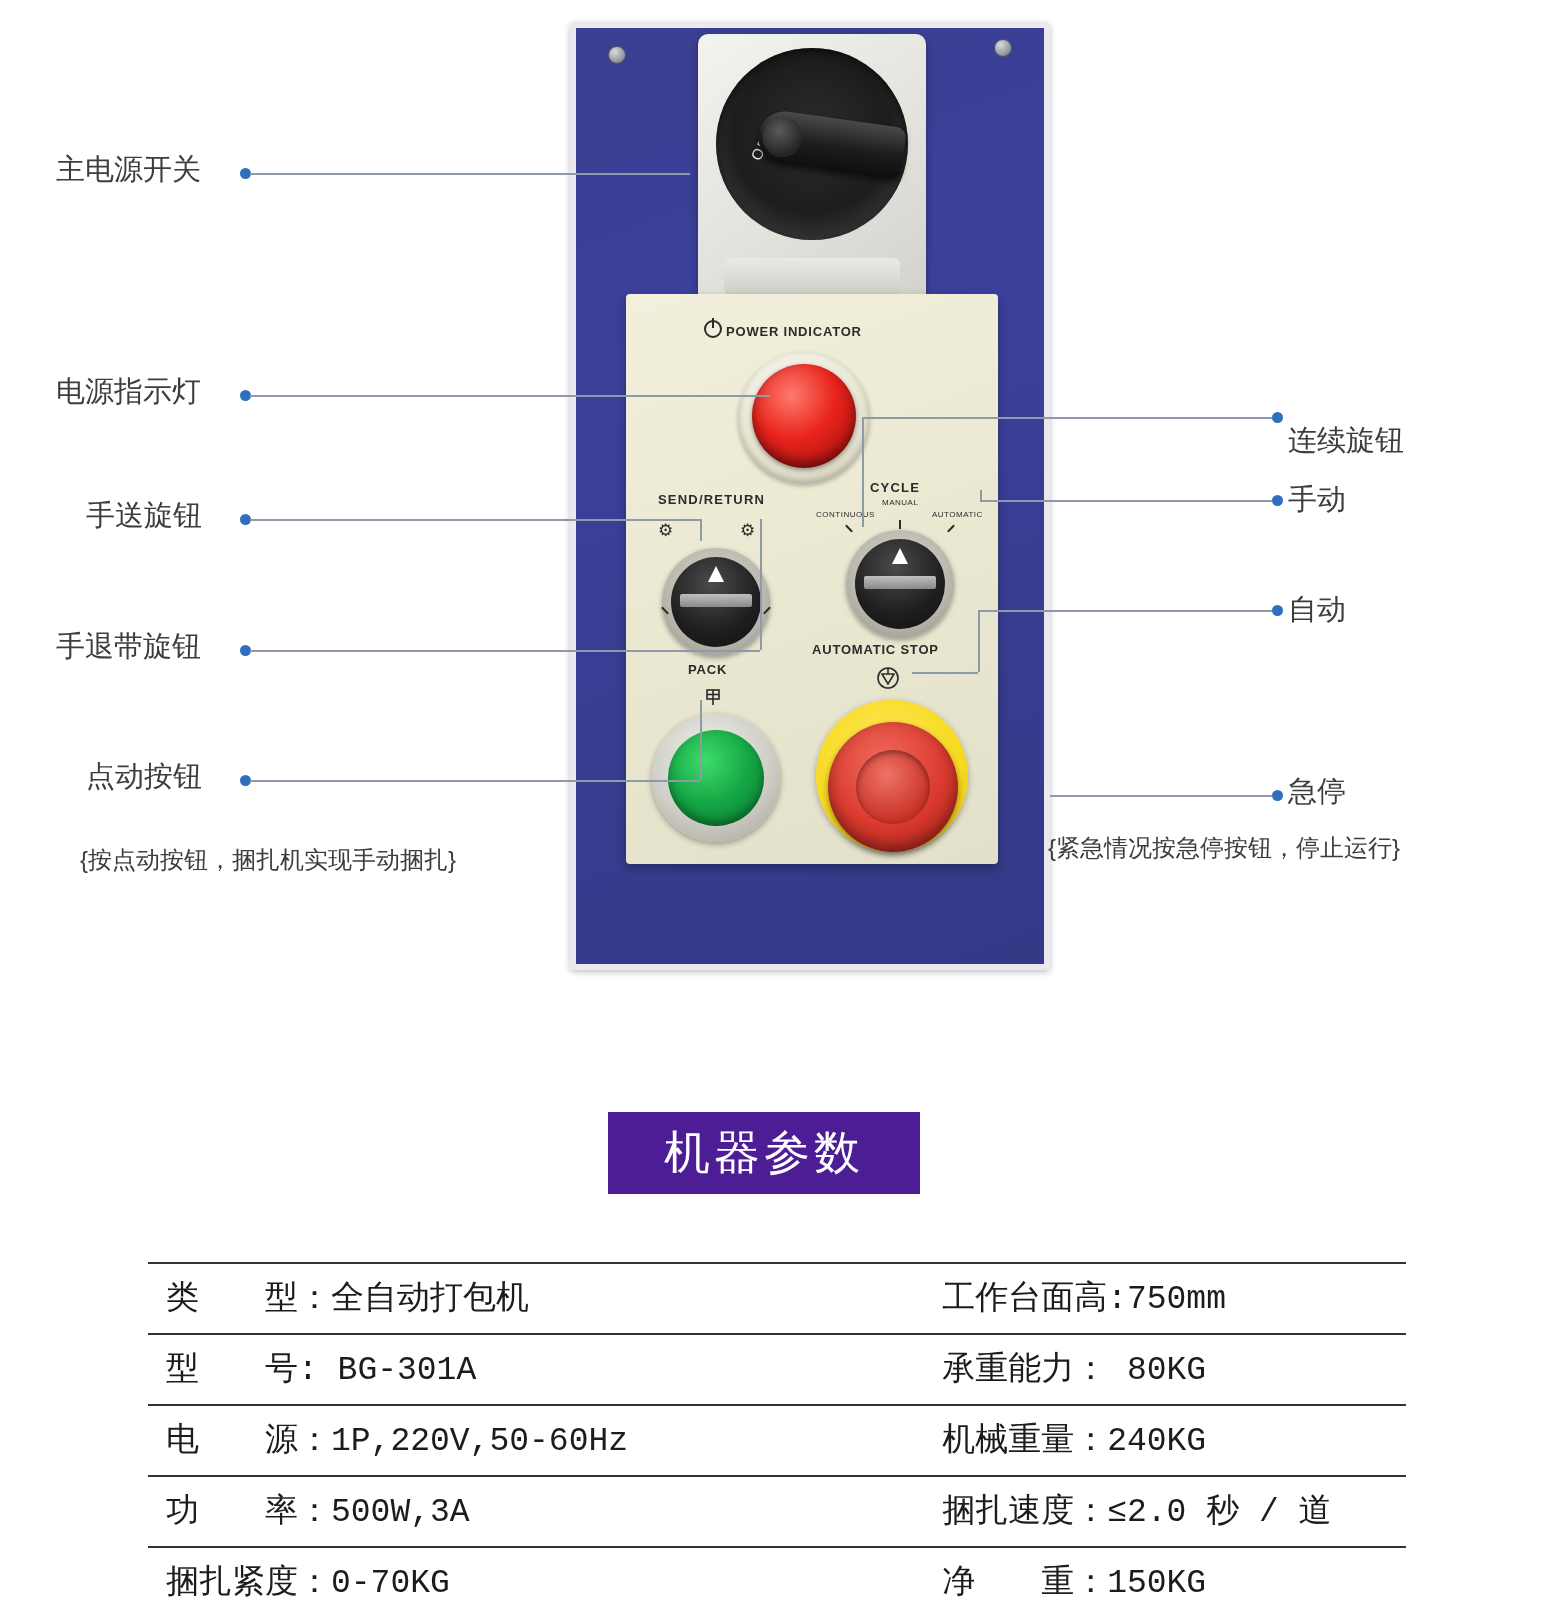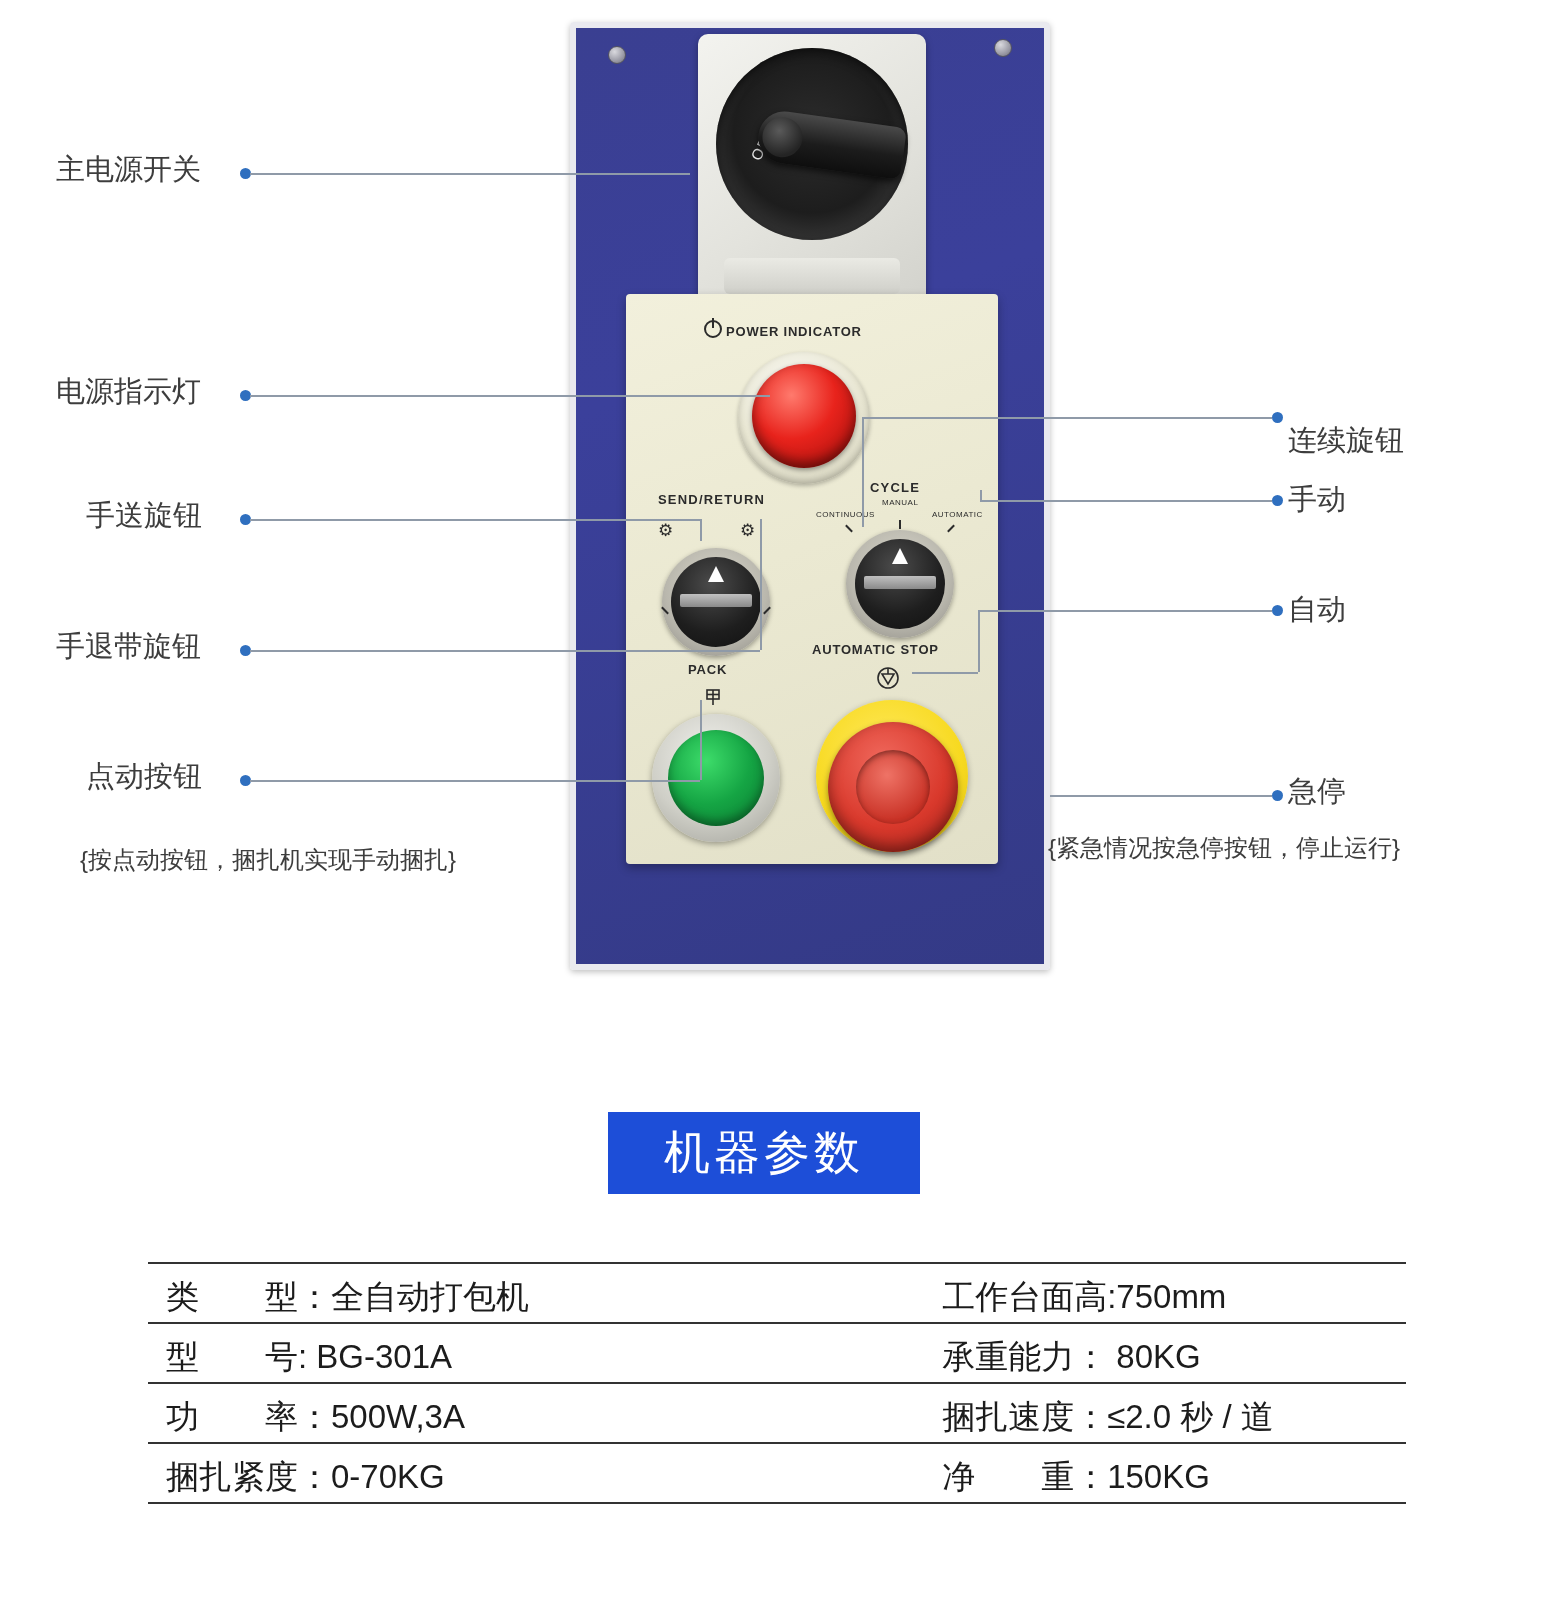--- a/index.html
+++ b/index.html
@@ -294,21 +294,21 @@
   .lead.h { height: 1.5px; }
   .lead.v { width: 1.5px; }
 
   
   .params-heading {
     position: absolute;
     left: 608px;
     top: 1112px;
     width: 312px;
     height: 82px;
-    background: #1d4ed8;
+    background: #4c1d95;
     display: flex;
     align-items: center;
     justify-content: center;
   }
   .params-heading span {
     color: #ffffff;
     font-size: 46px;
     letter-spacing: 4px;
     font-family: "Liberation Sans", "DejaVu Sans", sans-serif;
   }
@@ -317,24 +317,24 @@
   #spec-table {
     position: absolute;
     left: 148px;
     top: 1262px;
     width: 1258px;
     border-collapse: collapse;
   }
   #spec-table tr { border-bottom: 2px solid #333; }
   #spec-table tr:first-child { border-top: 2px solid #333; }
   #spec-table td {
-    padding: 11px 0 2px 18px;
+    padding: 11px 0 13px 18px;
     font-size: 33px;
     color: #1c1c1c;
-    font-family: Liberation Sans, sans-serif;
+    font-family: Liberation Mono, monospace;
     white-space: nowrap;
   }
   #spec-table td.left-col { width: 52%; }
   #spec-table td.right-col { width: 48%; padding-left: 140px; }
 </style>
 </head>
 <body>
 
 <div id="panel-figure">
 
@@ -473,20 +473,24 @@
   <tbody>
     <tr>
       <td class="left-col">类　　型：全自动打包机</td>
       <td class="right-col">工作台面高:750mm</td>
     </tr>
     <tr>
       <td class="left-col">型　　号: BG-301A</td>
       <td class="right-col">承重能力：  80KG</td>
     </tr>
     <tr>
+      <td class="left-col">电　　源：1P,220V,50-60Hz</td>
+      <td class="right-col">机械重量：240KG</td>
+    </tr>
+    <tr>
       <td class="left-col">功　　率：500W,3A</td>
       <td class="right-col">捆扎速度：≤2.0 秒 / 道</td>
     </tr>
     <tr>
       <td class="left-col">捆扎紧度：0-70KG</td>
       <td class="right-col">净　　重：150KG</td>
     </tr>
   </tbody>
 </table>
 

